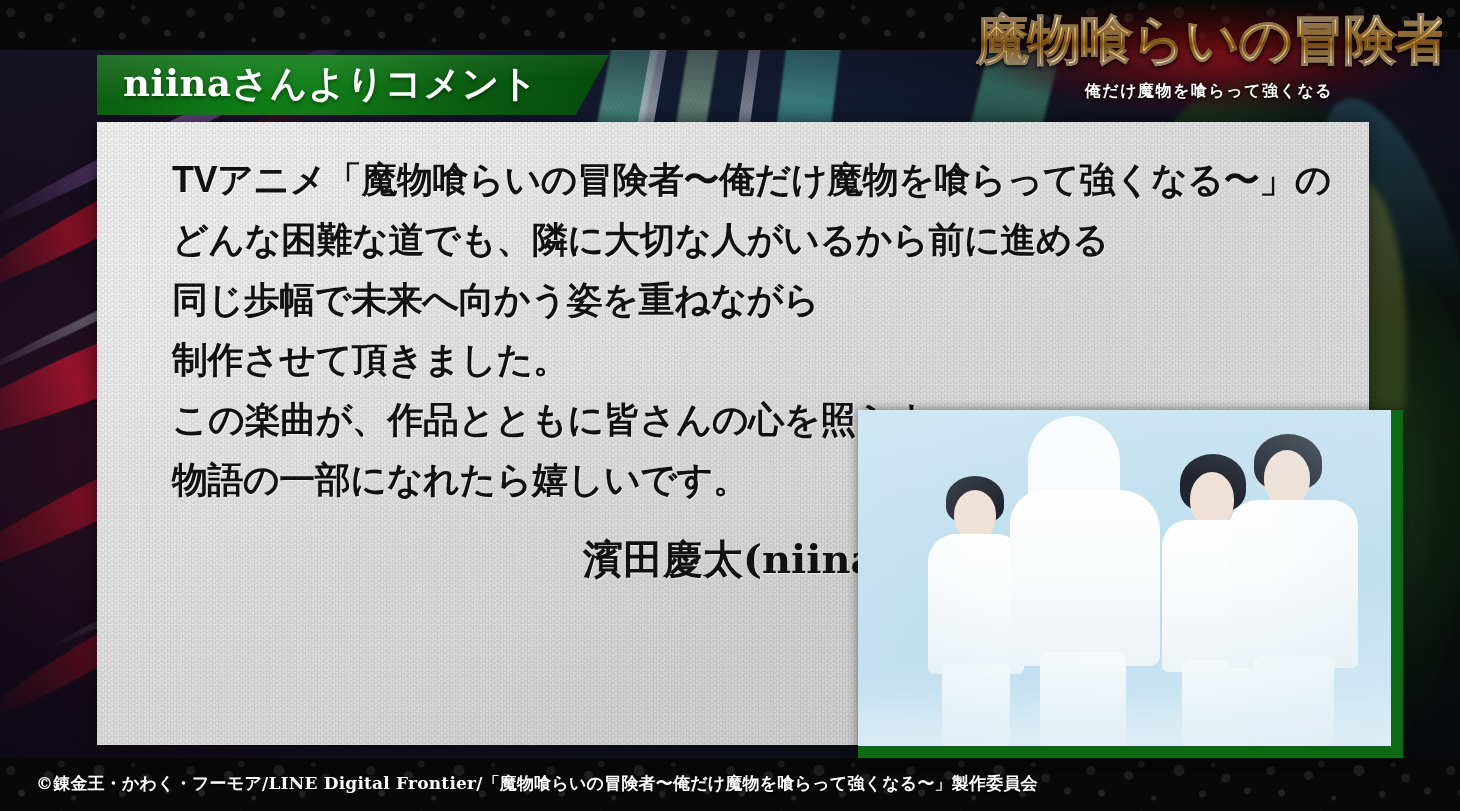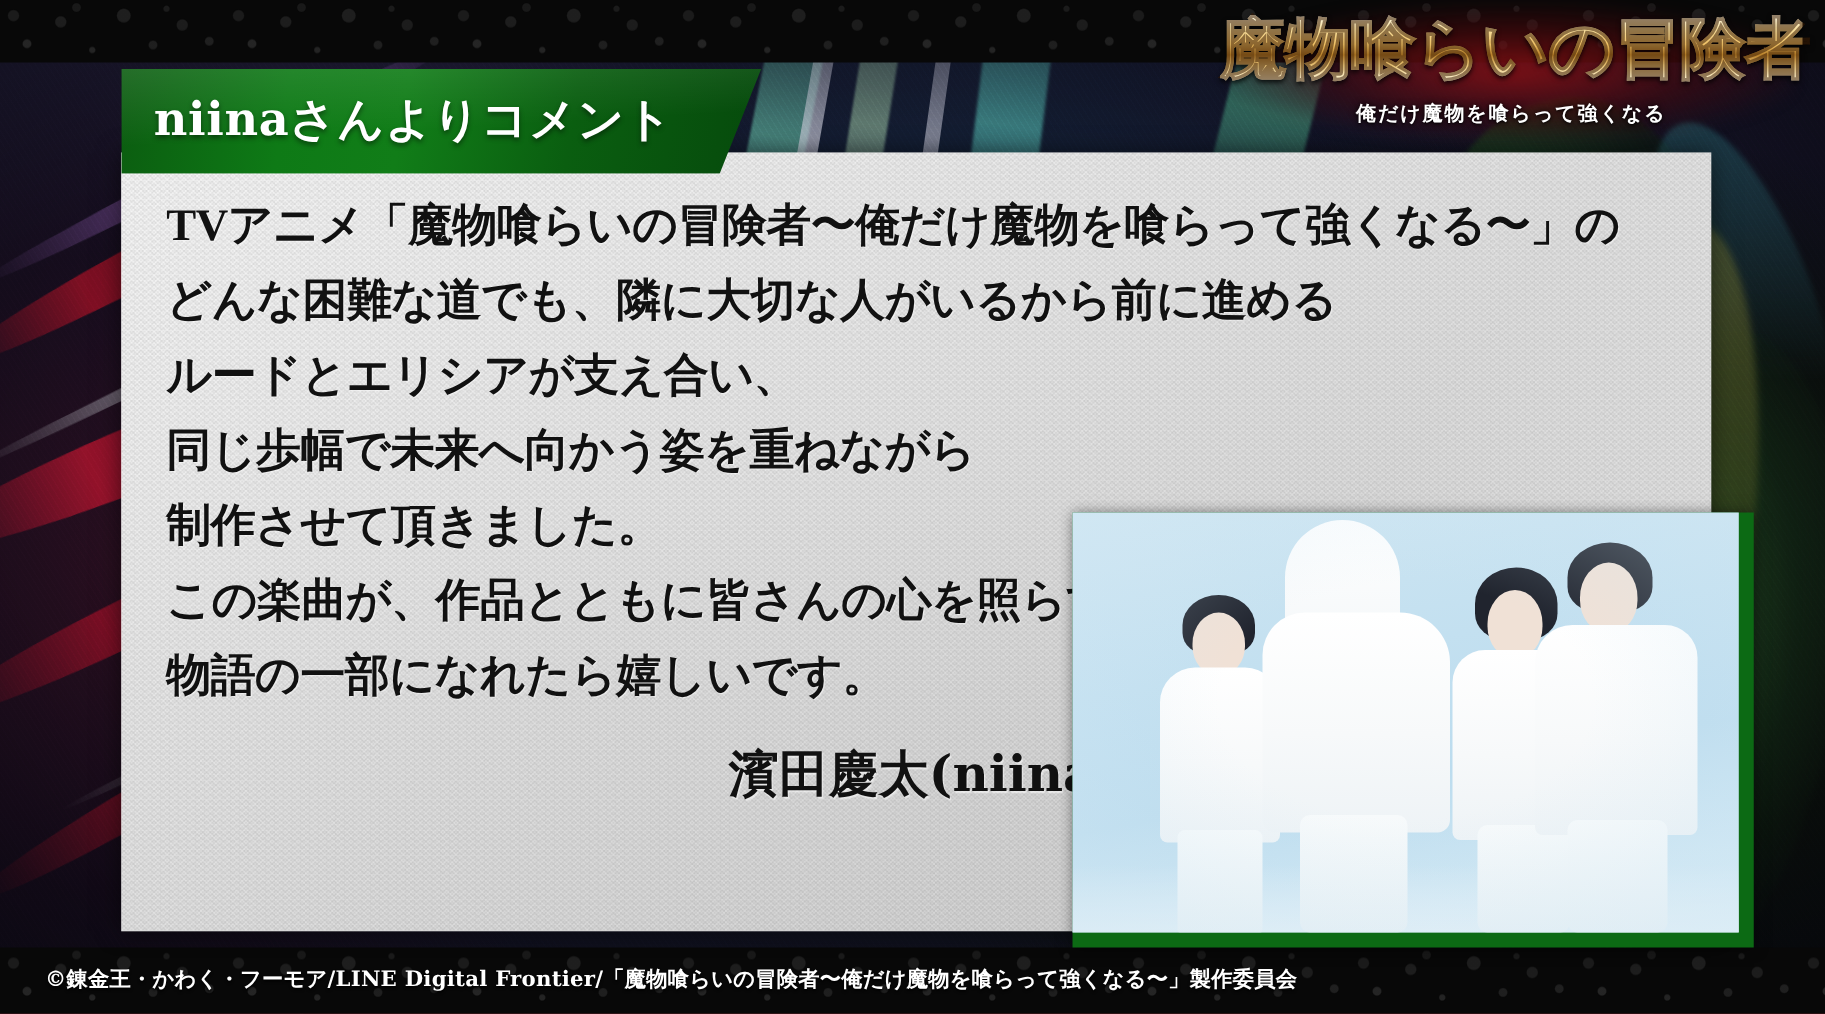--- a/index.html
+++ b/index.html
@@ -160,21 +160,21 @@
     font-weight:bold;
     font-size:16px;
     letter-spacing:1.5px;
     color:#fff;
     text-shadow:0 0 6px rgba(0,0,0,.9),0 1px 2px rgba(0,0,0,.9);
     white-space:nowrap;
   }
 
   
   .banner{
-    position:absolute; left:97px; top:55px; width:512px; height:84px;
+    position:absolute; left:97px; top:55px; width:512px; height:60px;
     z-index:25;
     clip-path:polygon(0 0, 100% 0, 93.5% 100%, 0 100%);
     background:linear-gradient(100deg,#0b5c10 0%,#0e7a16 26%,#117d18 44%,#0a5e10 70%,#064a0c 100%);
     overflow:hidden;
     text-decoration:underline;
   }
   .banner::before{
     content:""; position:absolute; left:-10%; top:-35%; width:130%; height:90%;
     background:linear-gradient(180deg, rgba(255,255,255,.13), rgba(255,255,255,0));
     transform:rotate(-3.2deg);
@@ -212,28 +212,29 @@
       repeating-conic-gradient(rgba(90,90,90,.2) 0% 25%, rgba(255,255,255,0) 0% 50%);
     background-size:7px 5px;
   }
 
   
   .comment{
     position:absolute; left:36px; top:28px; right:24px;
     z-index:3;
   }
   .cline{
-    font-family:Liberation Serif, serif;
+    font-family:Liberation Sans, sans-serif;
     font-weight:bold;
     font-size:36px;
     line-height:60px;
     color:#111111;
     white-space:nowrap;
     text-shadow:1px 1px 1px rgba(255,255,255,.55);
     letter-spacing:-.5px;
+    margin-left:39px;
   }
   .sign{
     margin-top:22px;
     text-align:left;
     padding-left:450px;
     font-family:"DejaVu Serif","Liberation Serif", serif;
     font-weight:bold;
     font-size:40px;
     color:#111;
     white-space:nowrap;
@@ -353,21 +354,20 @@
     <div class="banner-text">niinaさんよりコメント</div>
   </div>
 
   <div class="paper">
     <div class="paper-noise"></div>
     <div class="paper-noise2"></div>
 
     <div class="comment">
       <div class="cline">TVアニメ「魔物喰らいの冒険者〜俺だけ魔物を喰らって強くなる〜」の</div>
       <div class="cline">どんな困難な道でも、隣に大切な人がいるから前に進める</div>
-      <div class="cline">ルードとエリシアが支え合い、</div>
       <div class="cline">同じ歩幅で未来へ向かう姿を重ねながら</div>
       <div class="cline">制作させて頂きました。</div>
       <div class="cline">この楽曲が、作品とともに皆さんの心を照らす</div>
       <div class="cline">物語の一部になれたら嬉しいです。</div>
       <div class="sign">濱田慶太(niina)</div>
     </div>
   </div>
 
   <div class="photo-frame">
     <div class="photo">

